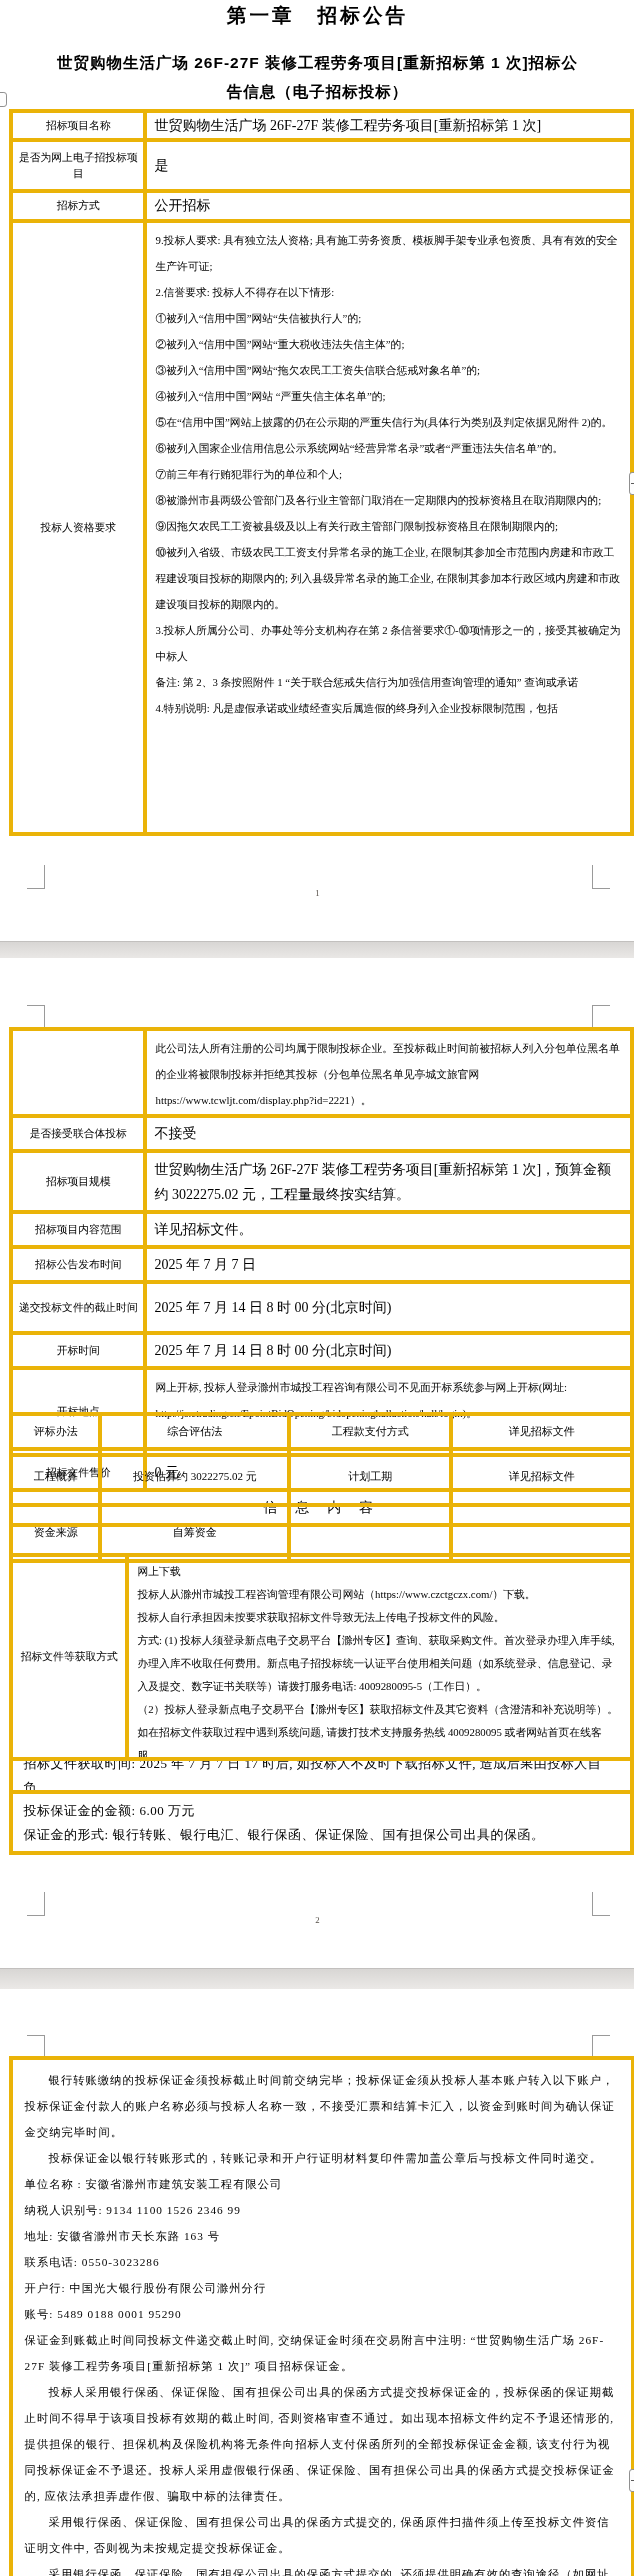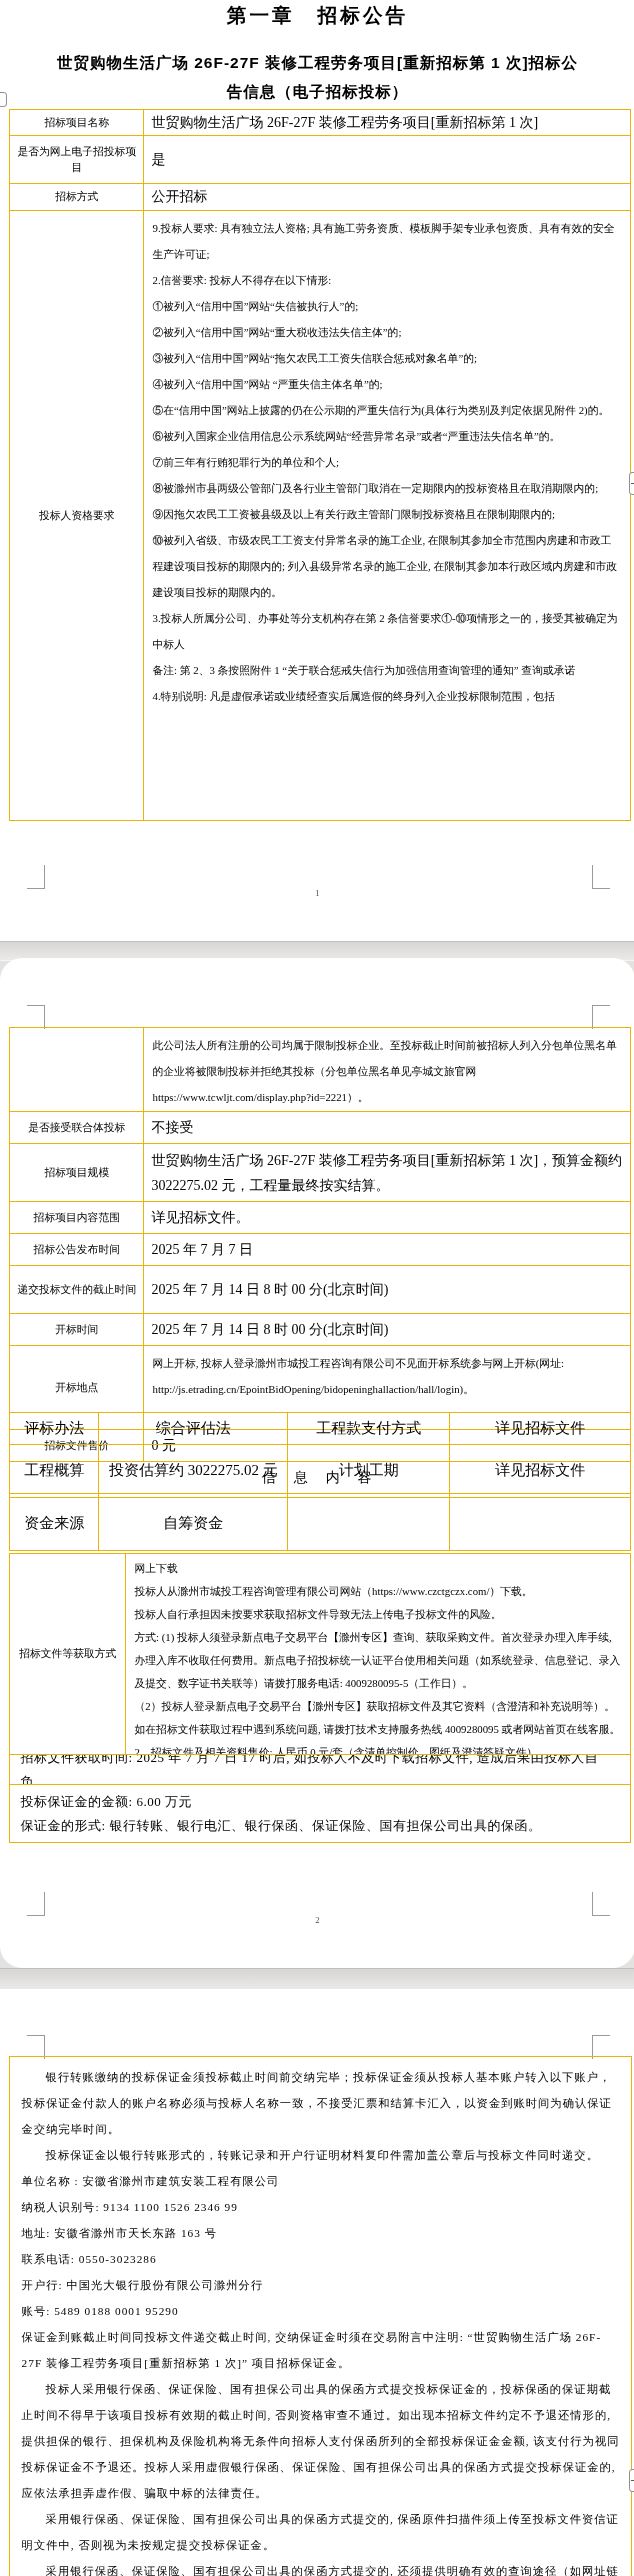--- a/index.html
+++ b/index.html
@@ -4,43 +4,43 @@
 <style>
   html,body{margin:0;padding:0;}
   body{
     width:635px;height:3210px;position:relative;
     background:#e4e2e0;
     font-family:"Liberation Serif","DejaVu Serif",serif;
     color:#000;
   }
   .page{position:absolute;left:0;width:635px;background:#ffffff;overflow:hidden;}
   #page1{top:0;height:941px;}
-  #page2{top:958px;height:1010px;border-radius:22px;}
+  #page2{top:958px;height:1010px;}
   #page3{top:1989px;height:1012px;}
   .gap{position:absolute;left:0;width:635px;background:linear-gradient(#d8d6d4,#eceae8);border-top:0.5px solid #c2c0be;border-bottom:0.5px solid #f5f4f2;}
   #gap1{top:941px;height:17.5px;}
   #gap2{top:1968px;height:21px;}
 
   .doc-title{position:absolute;top:2.1px;left:0;width:100%;text-align:center;
     font-family:"Liberation Sans","DejaVu Sans",sans-serif;
     font-size:19.6px;font-weight:bold;letter-spacing:3.1px;}
   .doc-subtitle{position:absolute;top:48px;left:52px;width:531px;text-align:center;
     font-family:"Liberation Sans","DejaVu Sans",sans-serif;
     font-size:15.5px;font-weight:bold;line-height:29px;letter-spacing:1px;}
 
   table.doc{border-collapse:collapse;table-layout:fixed;position:absolute;left:9.3px;}
-  table.doc td{border:1px solid #eab308;padding:0;vertical-align:middle;}
+  table.doc td{border:4px solid #eab308;padding:0;vertical-align:middle;}
   .cb{overflow:hidden;box-sizing:border-box;}
   .lblc{display:flex;align-items:center;justify-content:center;text-align:center;
     font-size:10.8px;line-height:15.5px;padding:2.1px 4.1px;}
   .valc{display:flex;align-items:center;font-size:14px;line-height:17.5px;padding:2.1px 7.2px;}
   .valtop{font-size:10.8px;line-height:26px;padding:4.1px 8.2px;}
   .valtop p{margin:0;}
   .b{font-weight:normal;}
-  .ctr{display:flex;align-items:center;justify-content:center;text-align:center;font-size:15px;line-height:15.5px;padding:2.1px 3.1px;}
+  .ctr{display:flex;align-items:center;justify-content:center;text-align:center;font-size:11px;line-height:15.5px;padding:2.1px 3.1px;}
 
   #table1{top:109px;width:621px;}
   #table2{top:69px;width:621px;}
   #table3{top:67px;width:621px;}
 
   .p3text{font-size:11.3px;line-height:26px;letter-spacing:1px;padding:7.2px 11.3px;}
   .p3text p{margin:0;}
   .ind{text-indent:24px;}
   .fullrow{font-size:13px;line-height:24px;letter-spacing:0.5px;padding:2.1px 10.3px;display:flex;flex-direction:column;justify-content:center;}
 

